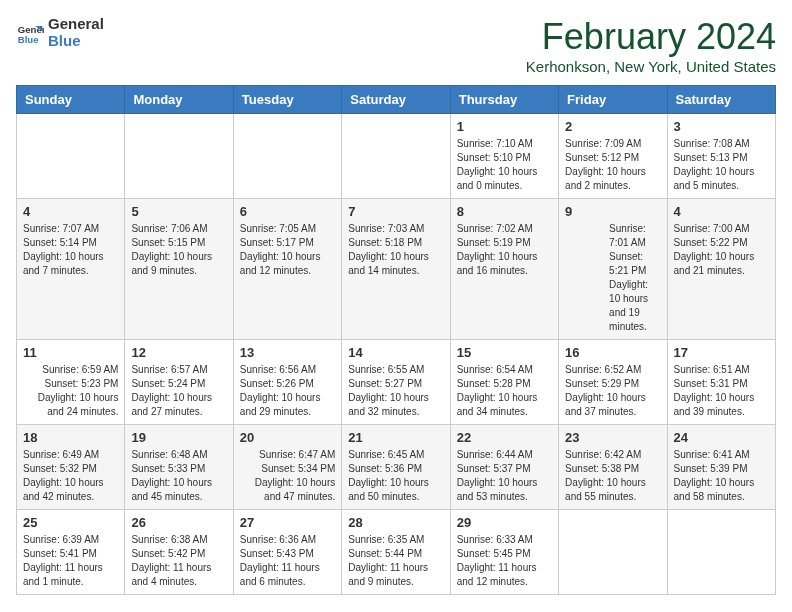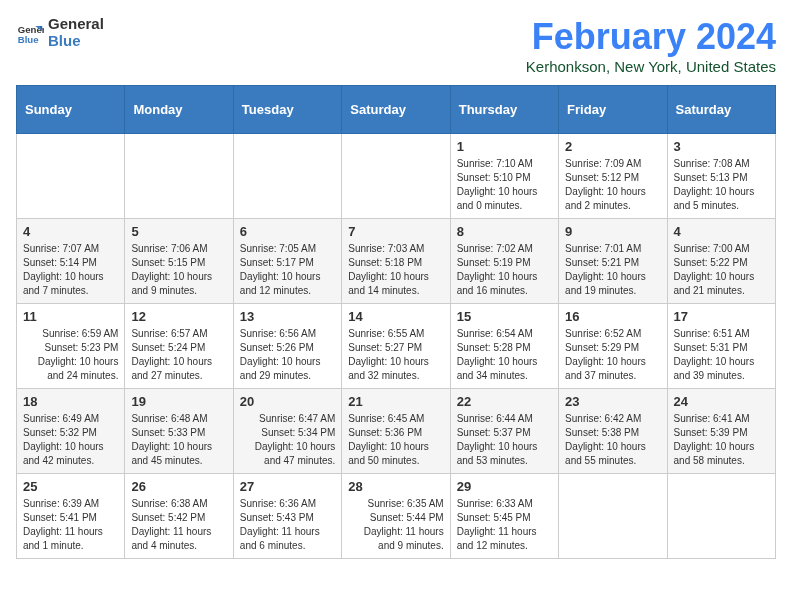--- a/index.html
+++ b/index.html
@@ -23,38 +23,38 @@
     }
     .logo-icon {
       width: 28px;
       height: 28px;
     }
     .title-block {
       text-align: right;
     }
     .calendar-title {
       font-size: 36px;
-      font-weight: bold;
-      color: #3b82f6;
+      font-weight: normal;
+      color: #14532d;
     }
     .calendar-subtitle {
       font-size: 15px;
       color: #14532d;
     }
     .calendar {
       width: 100%;
       border-collapse: collapse;
       border: 1px solid #ccc;
     }
     .calendar th {
       background-color: #3a7abf;
       color: #fff;
       font-size: 13px;
       font-weight: bold;
-      padding: 16px 8px;
+      padding: 6px 8px;
       text-align: left;
       border: 1px solid #2d6aa8;
     }
     .calendar td {
       vertical-align: top;
       border: 1px solid #ccc;
       padding: 5px 6px;
       width: 108px;
       min-height: 80px;
       font-size: 10.5px;
@@ -172,21 +172,21 @@
         </td>
         <td>
           <span class="day-number">8</span>
           <div class="day-info" style="white-space: pre-line;">Sunrise: 7:02 AM
 Sunset: 5:19 PM
 Daylight: 10 hours
 and 16 minutes.</div>
         </td>
         <td>
           <span class="day-number">9</span>
-          <div class="day-info" style="white-space: pre-line;">Sunrise: 7:01 AM
+          <div class="day-info" style="white-space: pre-line; margin-left: 44px;">Sunrise: 7:01 AM
 Sunset: 5:21 PM
 Daylight: 10 hours
 and 19 minutes.</div>
         </td>
         <td>
           <span class="day-number">4</span>
           <div class="day-info" style="white-space: pre-line;">Sunrise: 7:00 AM
 Sunset: 5:22 PM
 Daylight: 10 hours
 and 21 minutes.</div>
@@ -311,21 +311,21 @@
         </td>
         <td>
           <span class="day-number">27</span>
           <div class="day-info" style="white-space: pre-line;">Sunrise: 6:36 AM
 Sunset: 5:43 PM
 Daylight: 11 hours
 and 6 minutes.</div>
         </td>
         <td>
           <span class="day-number">28</span>
-          <div class="day-info" style="white-space: pre-line; text-align: right;">Sunrise: 6:35 AM
+          <div class="day-info" style="white-space: pre-line;">Sunrise: 6:35 AM
 Sunset: 5:44 PM
 Daylight: 11 hours
 and 9 minutes.</div>
         </td>
         <td>
           <span class="day-number">29</span>
           <div class="day-info" style="white-space: pre-line;">Sunrise: 6:33 AM
 Sunset: 5:45 PM
 Daylight: 11 hours
 and 12 minutes.</div>

